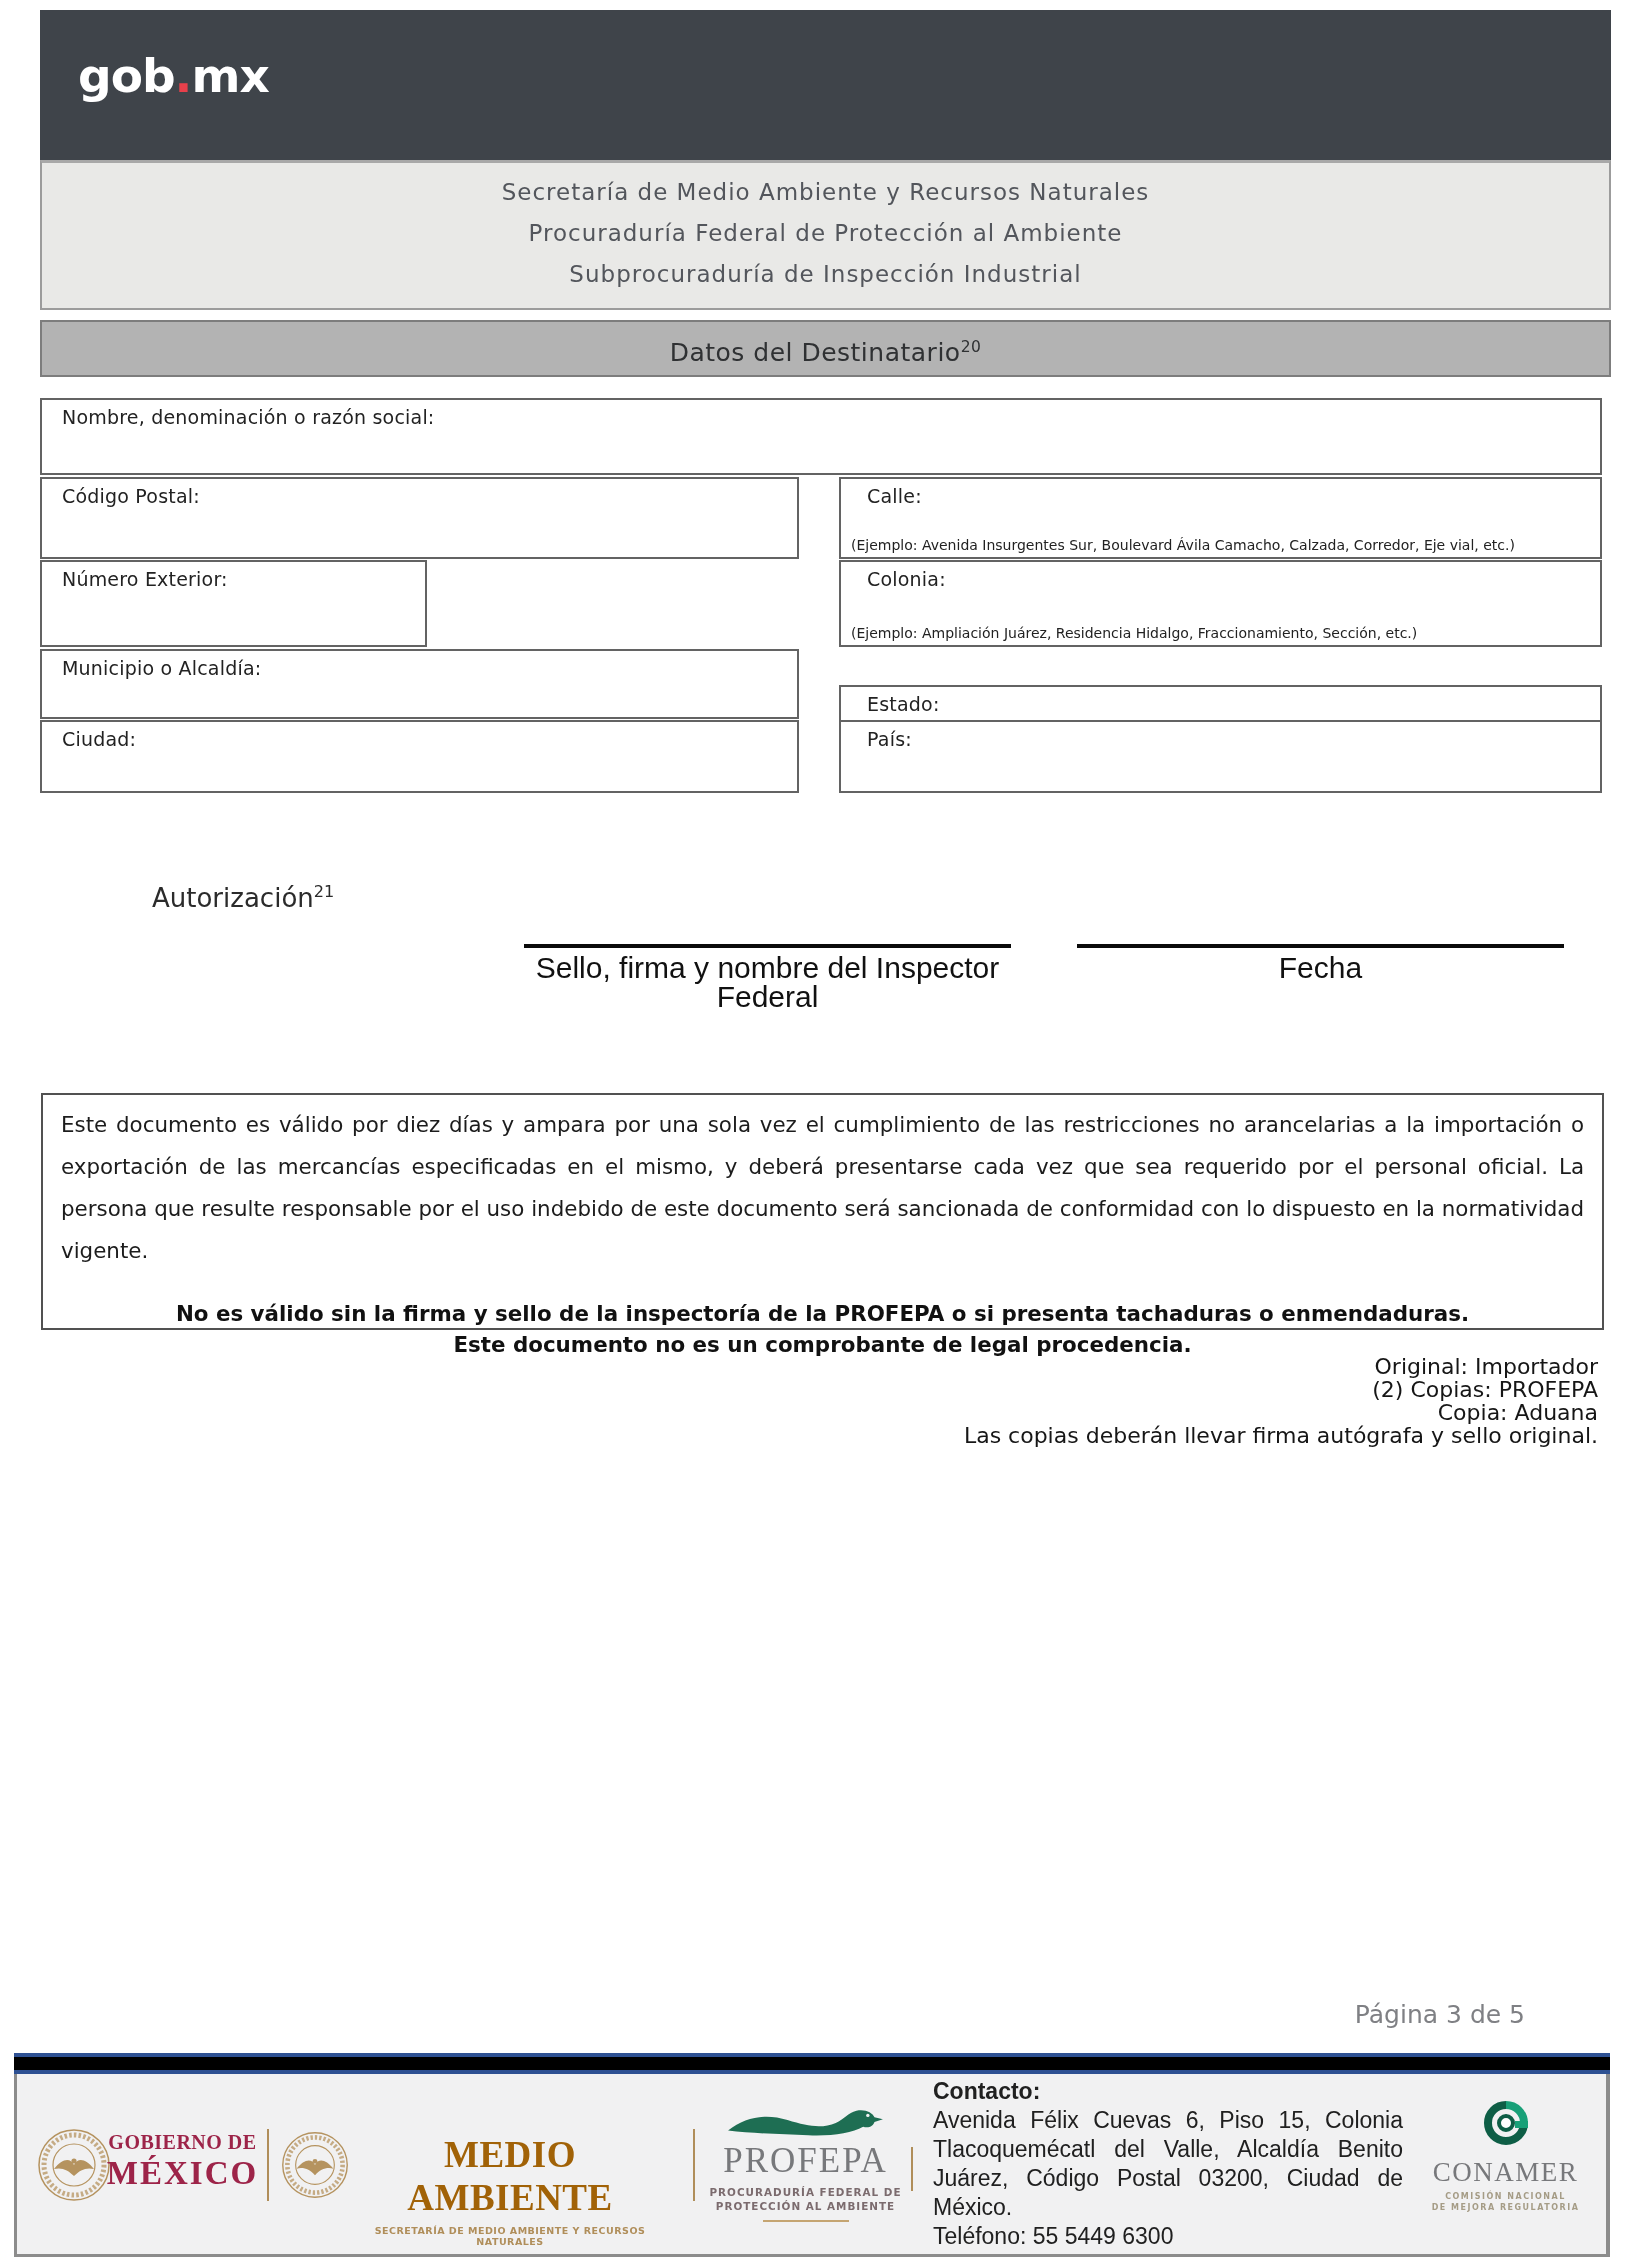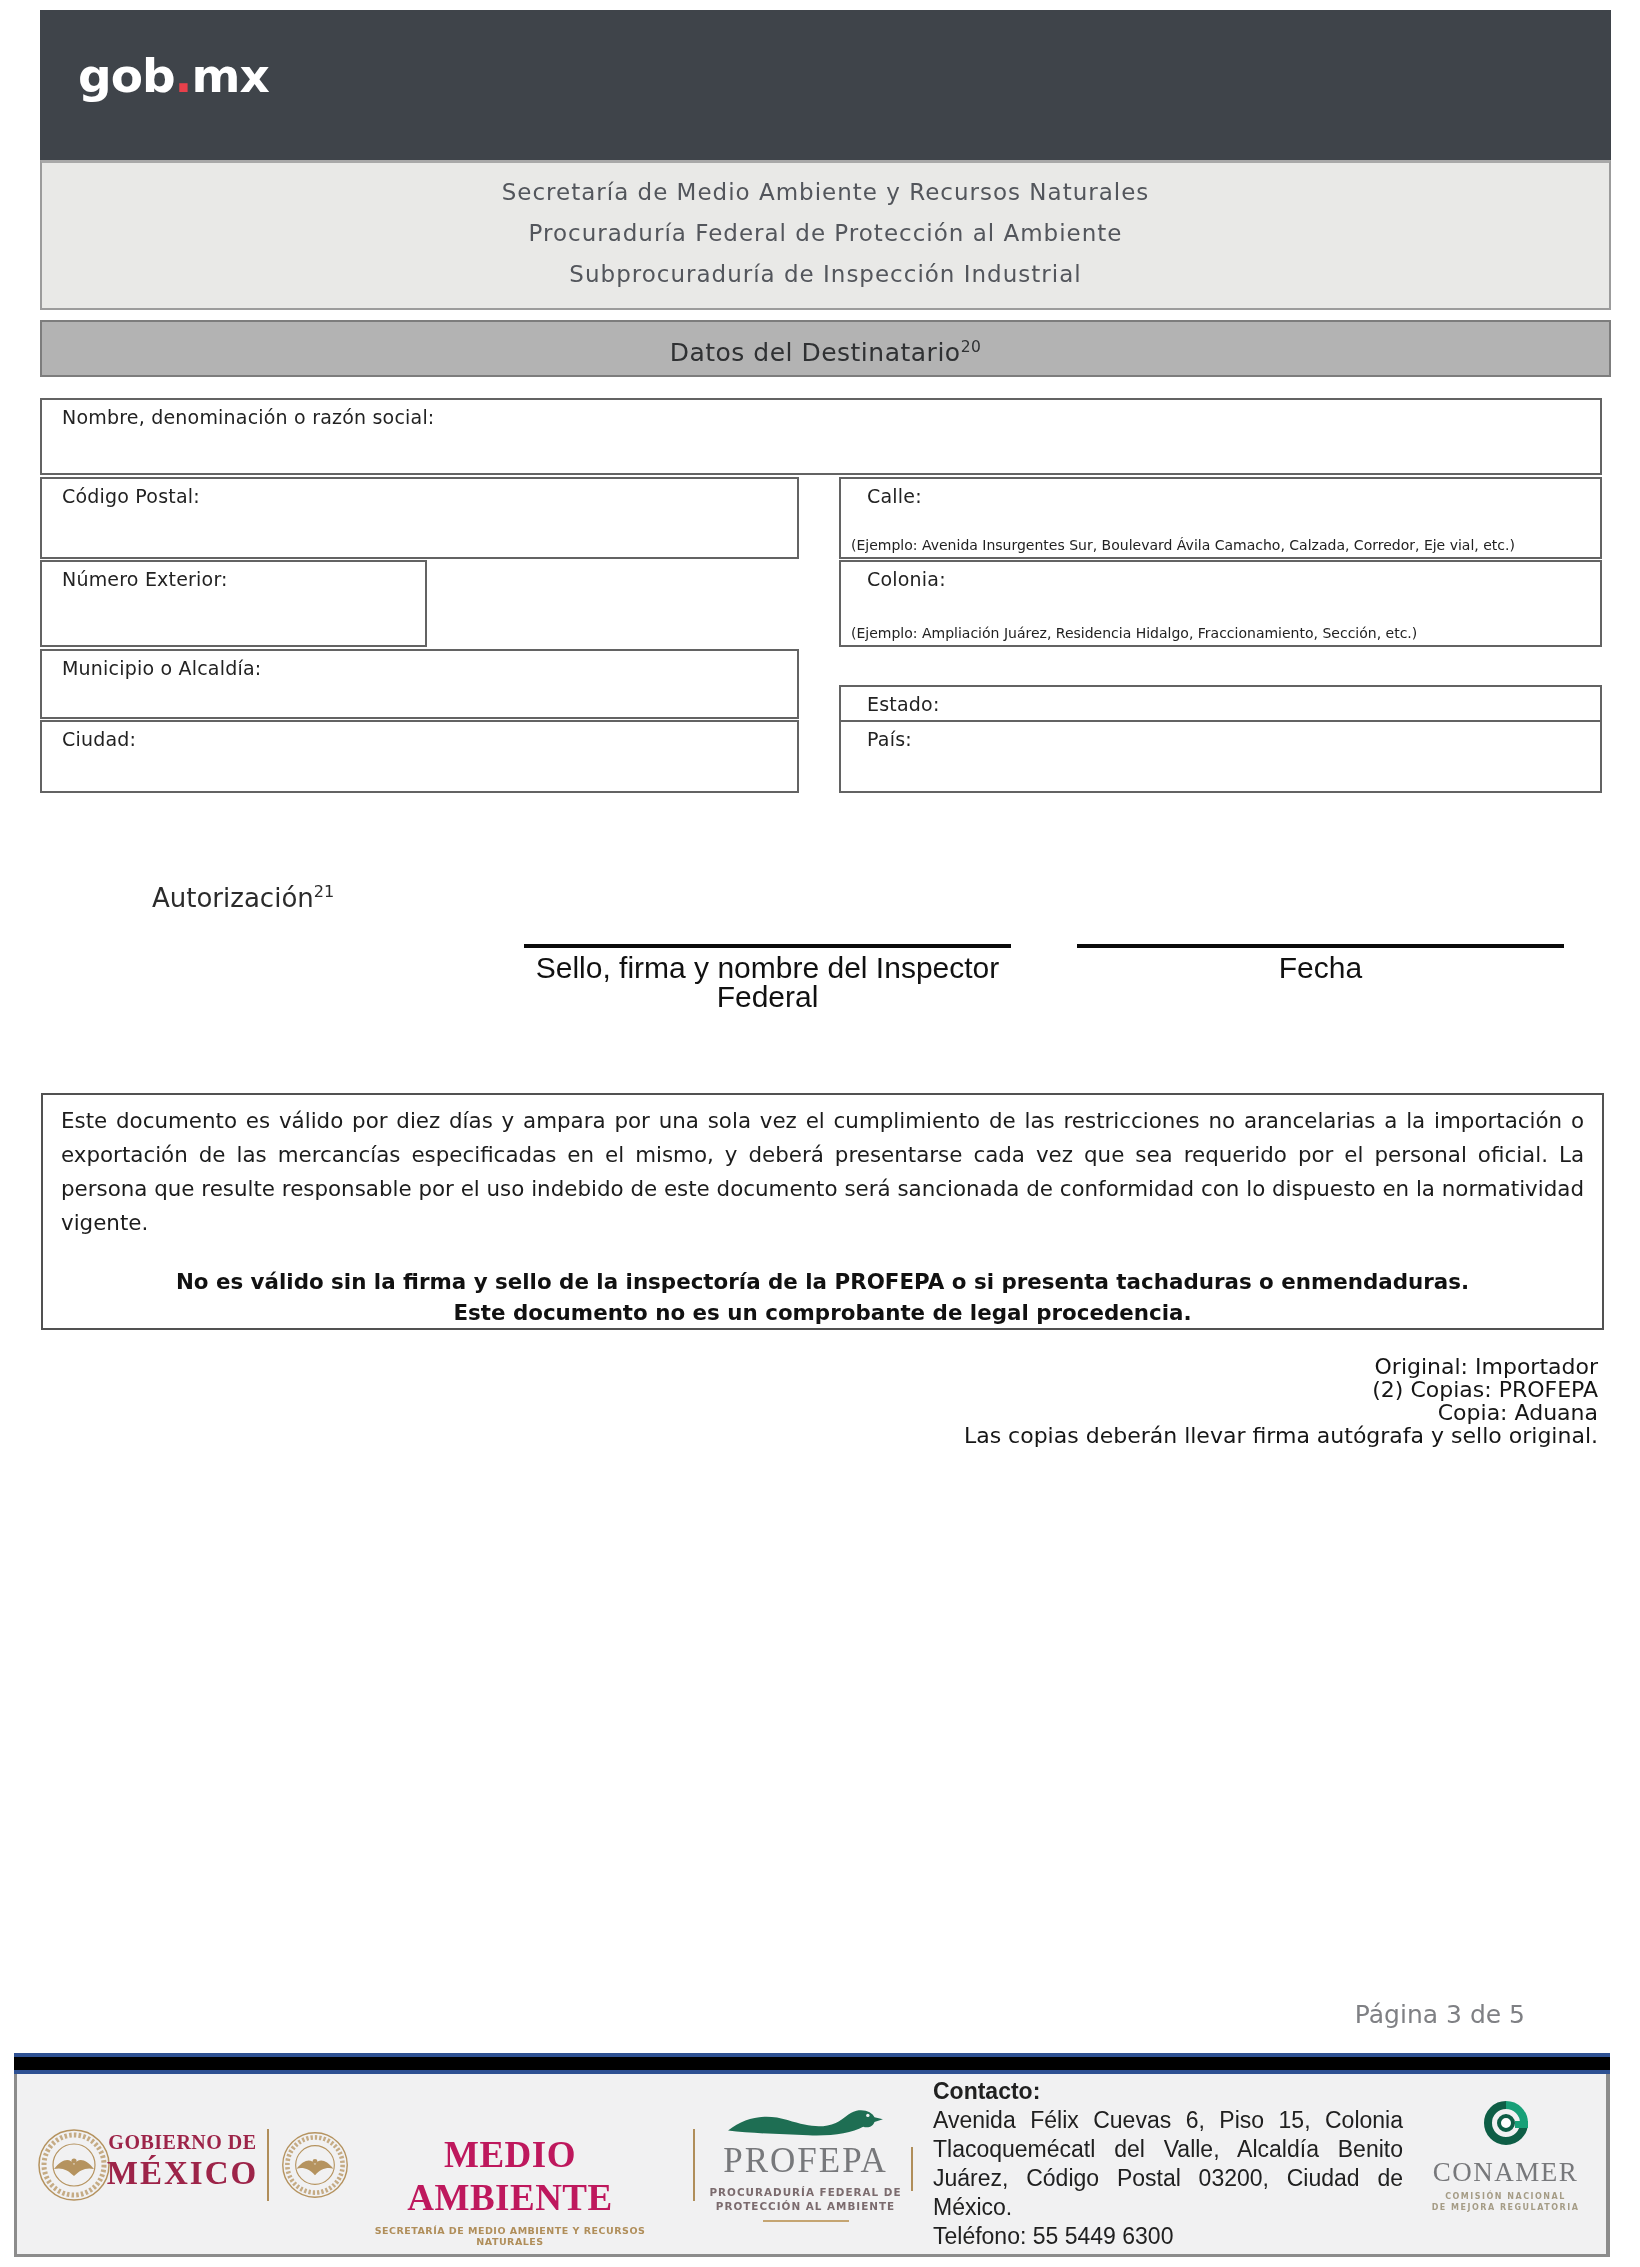--- a/index.html
+++ b/index.html
@@ -33,21 +33,21 @@
 
   
   .auth-title{position:absolute;left:152px;top:882px;font-size:26px;color:#2b2b2b;}
   .sig-line{position:absolute;top:944px;height:4px;background:#0a0a0a;}
   .sig-label{position:absolute;top:953px;text-align:center;
              font-family:Liberation Sans, sans-serif;font-size:30px;color:#111;line-height:29px;}
 
   
   .legal{position:absolute;left:41px;top:1093px;width:1563px;height:237px;box-sizing:border-box;
          border:2px solid #515151;padding:9px 18px 0 18px;}
-  .legal .para{font-size:21.4px;line-height:34px;color:#1c1c1c;text-align:justify;}
+  .legal .para{font-size:21.4px;line-height:42px;color:#1c1c1c;text-align:justify;}
   .legal .bold1{margin-top:26px;text-align:center;font-weight:bold;font-size:21.4px;line-height:31px;color:#111;}
   .legal .bold2{text-align:center;font-weight:bold;font-size:21.4px;line-height:31px;color:#111;}
 
   
   .dist{position:absolute;left:36px;top:1355px;width:1562px;text-align:right;
         font-size:22px;line-height:23px;color:#161616;}
 
   
   .pageno{position:absolute;left:1127px;top:2000px;width:398px;text-align:right;
           font-size:25px;color:#7f8084;}
@@ -58,21 +58,21 @@
   .foot-panel{position:absolute;left:14px;top:2074px;width:1596px;height:183px;box-sizing:border-box;
               background:#f1f1f2;border-left:3px solid #8c8c8c;border-right:4px solid #8c8c8c;
               border-bottom:3px solid #8c8c8c;}
   .seal{position:absolute;}
   .gob-block{position:absolute;left:103px;top:2131px;width:159px;text-align:center;
              font-family:"Liberation Serif",serif;color:#9d2449;font-weight:bold;}
   .gob-block .l1{font-size:20px;letter-spacing:0.5px;}
   .gob-block .l2{font-size:33px;letter-spacing:2px;margin-top:1px;}
   .vdiv{position:absolute;width:2px;background:#b08e5a;}
   .ma-block{position:absolute;left:349px;top:2133px;width:322px;text-align:center;}
-  .ma-block .title{font-family:"Liberation Serif",serif;font-weight:bold;color:#be185d;
+  .ma-block .title{font-family:"Liberation Serif",serif;font-weight:bold;color:#a16207;
                    font-size:37px;letter-spacing:0.5px;}
   .ma-block .sub{font-size:9.5px;font-weight:bold;color:#b08e5a;letter-spacing:0.5px;margin-top:6px;}
   .pf-block{position:absolute;left:708px;top:2105px;width:195px;text-align:center;}
   .pf-block .title{font-family:"Liberation Serif",serif;font-size:35px;color:#77787b;
                    letter-spacing:2px;margin-top:-2px;}
   .pf-block .sub{font-size:10.4px;font-weight:bold;color:#7b6b6e;letter-spacing:1px;line-height:14px;margin-top:4px;}
   .pf-block .rule{width:86px;height:2px;background:#c5a572;margin:7px auto 0 auto;}
   .contact{position:absolute;left:933px;top:2077px;width:470px;
            font-family:"Liberation Sans",sans-serif;font-size:23px;line-height:29px;color:#202020;}
   .contact .c-title{font-weight:bold;}

